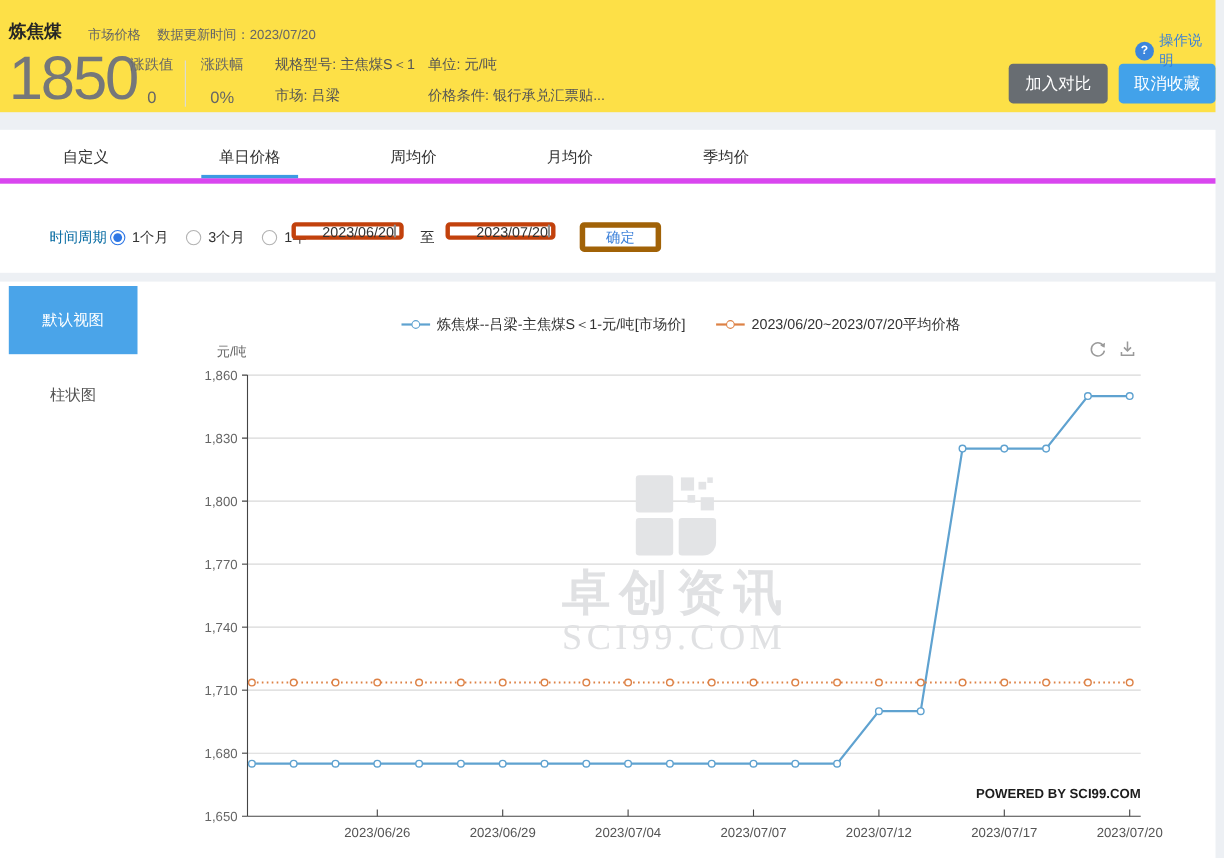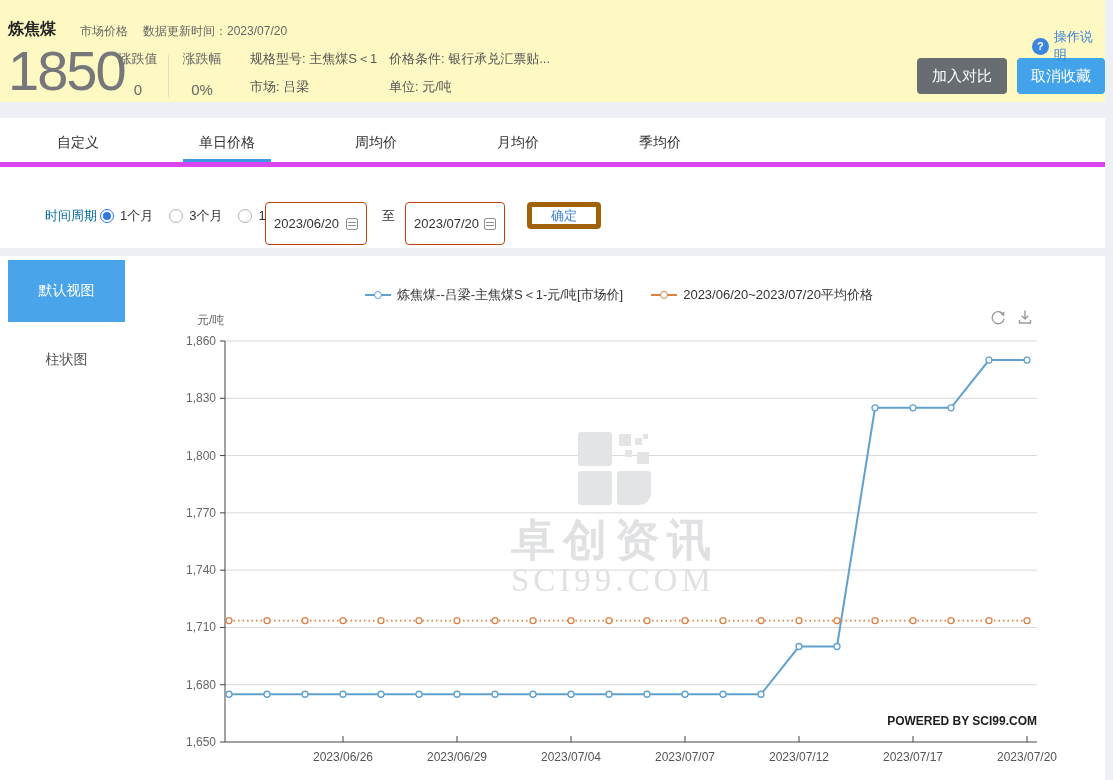--- a/index.html
+++ b/index.html
@@ -5,21 +5,21 @@
   * { margin:0; padding:0; box-sizing:border-box; }
   html,body { width:1113px; height:780px; }
   body {
     font-family:"Liberation Sans","DejaVu Sans",sans-serif;
     background:#edf0f4; position:relative; overflow:hidden;
     color:#333; font-size:13px;
   }
   .panel { position:absolute; left:0; width:1105px; background:#fff; }
 
   
-  .header { position:absolute; left:0; top:0; width:1105px; height:102px; background:#fef9c3; }
+  .header { position:absolute; left:0; top:0; width:1105px; height:102px; background:#fde047; }
   .h-title { position:absolute; left:8px; top:19px; font-size:16px; font-weight:bold; color:#262626; }
   .h-sub { position:absolute; left:80px; top:23px; font-size:12px; color:#666; }
   .h-update { position:absolute; left:143px; top:23px; font-size:12px; color:#666; }
   .h-price { position:absolute; left:8px; top:42px; font-size:56px; color:#75777a; line-height:58px; letter-spacing:-2px; }
   .chg-block { position:absolute; top:50px; text-align:center; color:#666; }
   .chg-block .lbl { font-size:13px; }
   .chg-block .val { font-size:15px; margin-top:13px; }
   .v-div { position:absolute; left:168px; top:55px; width:1px; height:42px; background:#d9dce1; }
   .spec-col { position:absolute; top:45px; font-size:13px; color:#555; line-height:28px; }
   .btn { position:absolute; top:58px; height:36px; border:none; border-radius:4px;
@@ -36,23 +36,23 @@
   .tabbar { position:absolute; left:0; top:0; width:100%; height:49px;
             border-bottom:5px solid #d946ef; display:flex; gap:100px; padding-left:57px; }
   .tab { line-height:49px; font-size:14px; color:#333; cursor:pointer; position:relative; white-space:nowrap; }
   .tab.active::after { content:''; position:absolute; left:-16px; right:-16px; bottom:0; height:3px; background:#3d9ae3; }
   .filter-label { position:absolute; left:45px; top:84px; line-height:27px; color:#0369a1; }
   .radio-group { position:absolute; left:100px; top:84px; display:flex; gap:16px; align-items:center; height:27px; }
   .radio-opt { display:inline-flex; align-items:center; gap:6px; cursor:pointer; color:#333; }
   .radio { width:14px; height:14px; border-radius:50%; border:1px solid #b3b3b3; background:#fff; position:relative; }
   .radio.sel { border-color:#2e77e5; }
   .radio.sel::after { content:''; position:absolute; inset:2px; border-radius:50%; background:#2e77e5; }
-  .datebox { position:absolute; top:84px; height:43px; border:1px solid #c2410c; border-radius:4px;
+  .datebox { position:absolute; top:84px; height:16px; border:4px solid #c2410c; border-radius:4px;
              background:#fff; display:flex; align-items:center; justify-content:space-between;
-             padding:0 8px; font-size:13px; color:#333; cursor:pointer; }
+             padding:0 24px; font-size:13px; color:#333; cursor:pointer; }
   .cal { width:12px; height:12px; border:1px solid #8f8f8f; border-radius:2px; position:relative; }
   .cal::before, .cal::after { content:''; position:absolute; left:1px; right:1px; height:1px; background:#8f8f8f; }
   .cal::before { top:3px; } .cal::after { top:6px; }
   .to-label { position:absolute; left:382px; top:84px; line-height:27px; }
   .btn-confirm { position:absolute; left:527px; top:84px; width:74px; height:27px; border-radius:4px;
                  background:#fff; border:5px solid #a16207; color:#3a7fd9; font-size:13px; font-family:inherit; cursor:pointer; }
 
   
   .content-panel { top:256px; height:524px; }
   .side-item { position:absolute; left:8px; width:117px; display:flex; align-items:center;
@@ -99,22 +99,22 @@
   <div class="chg-block" style="left:178px;width:48px;">
     <div class="lbl">涨跌幅</div>
     <div class="val">0%</div>
   </div>
 
   <div class="spec-col" style="left:250px;">
     <div>规格型号: 主焦煤S＜1</div>
     <div>市场: 吕梁</div>
   </div>
   <div class="spec-col" style="left:389px;">
+    <div>单位: 元/吨</div>
     <div>价格条件: 银行承兑汇票贴...</div>
-    <div>单位: 元/吨</div>
   </div>
 
   <button class="btn btn-compare">加入对比</button>
   <button class="btn btn-unfav">取消收藏</button>
   <div class="help">
     <span class="help-circle">?</span>
     <span>操作说明</span>
   </div>
 </div>
 

